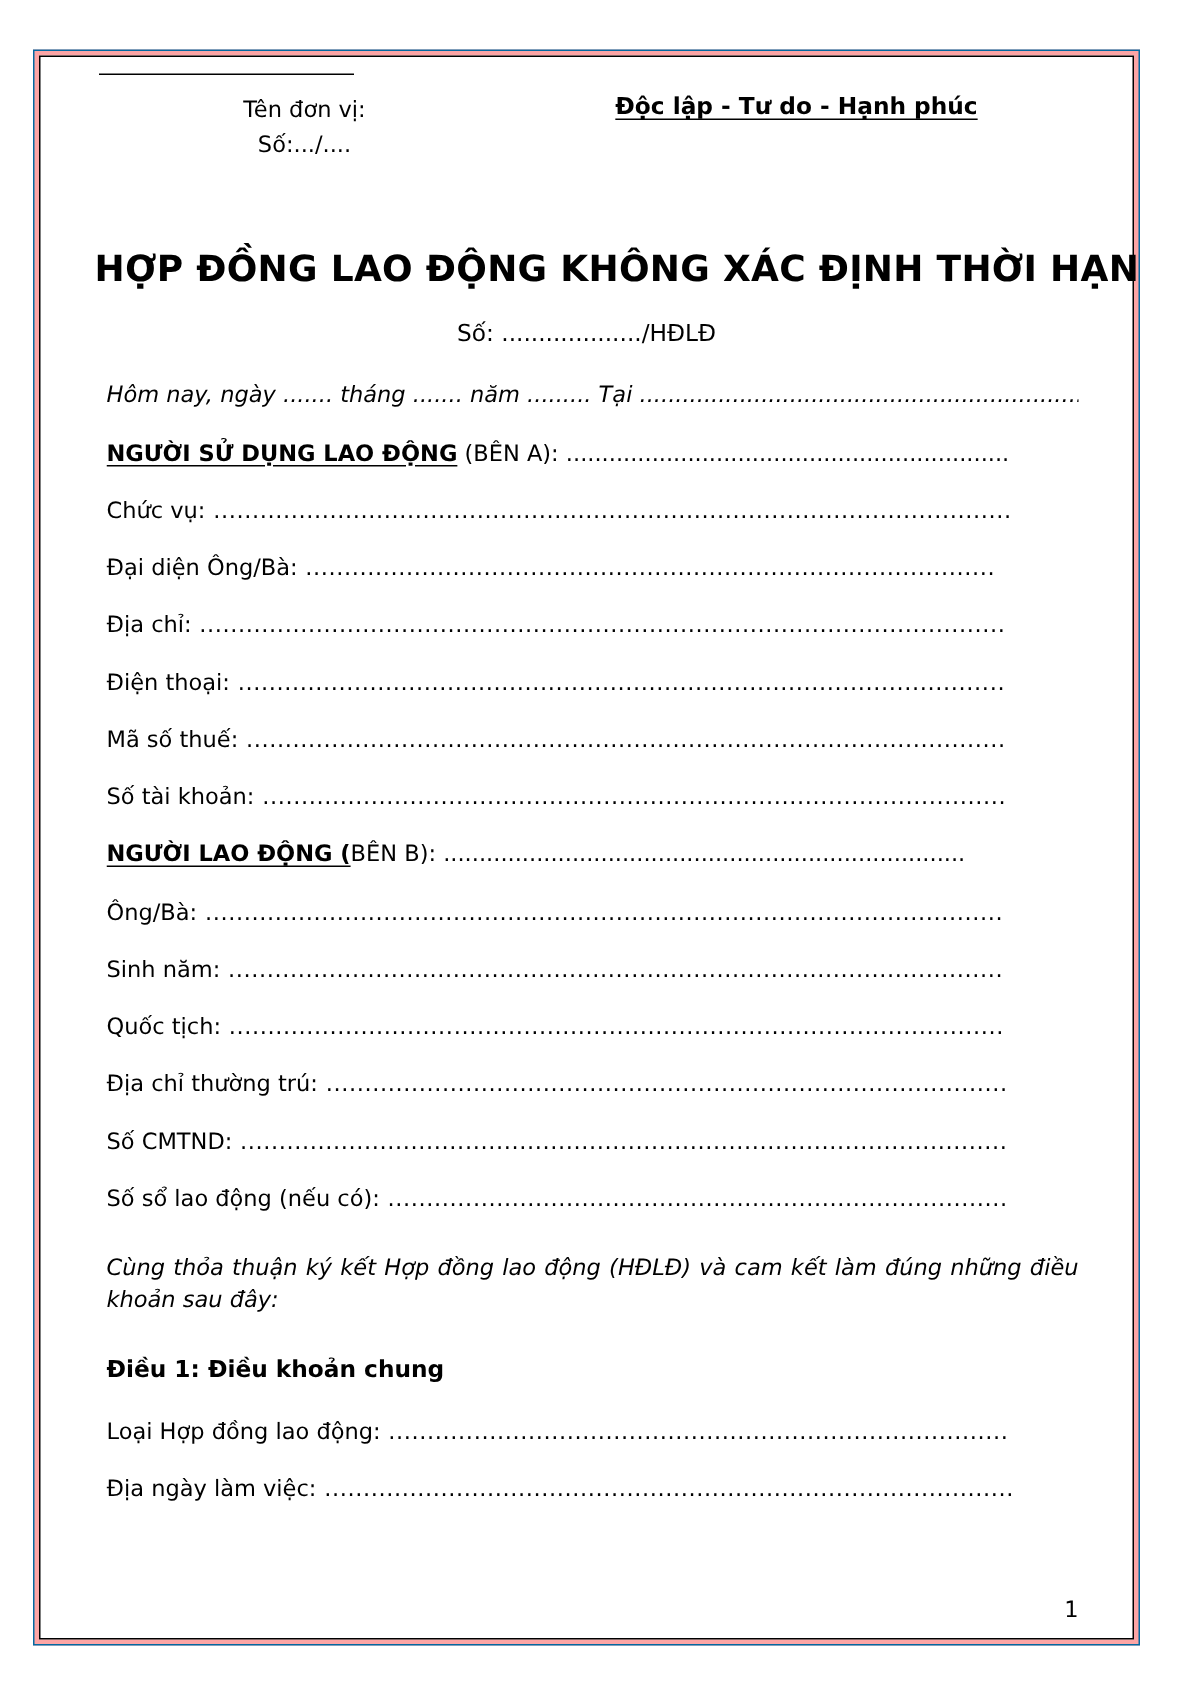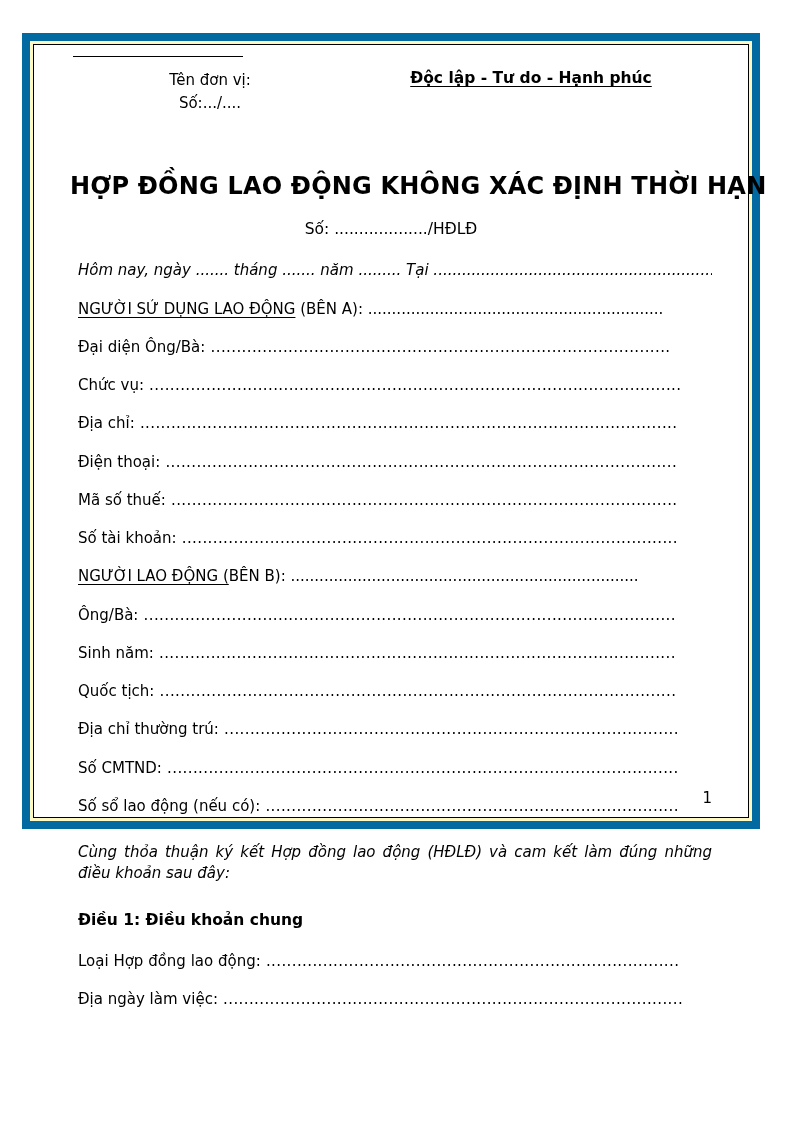--- a/index.html
+++ b/index.html
@@ -15,24 +15,24 @@
     color: #000000;
     overflow: hidden;
   }
 
   
   .page-frame {
     position: absolute;
     left: 22px;
     top: 33px;
     width: 738px;
-    height: 796px;
+    height: 1064px;
     box-sizing: border-box;
-    border: 8px solid #0369a1;
-    background: #fef9c3;
+    border: 1px solid #0369a1;
+    background: #fca5a5;
   }
   .page-frame-inner {
     position: absolute;
     left: 3px;
     top: 3px;
     right: 3px;
     bottom: 3px;
     box-sizing: border-box;
     border: 1px solid #000000;
     background: #ffffff;
@@ -119,21 +119,21 @@
     white-space: nowrap;
     overflow: hidden;
   }
   .line.italic {
     font-style: italic;
   }
   .line .dots {
     letter-spacing: 0.4px;
   }
   .party-head {
-    font-weight: normal;
+    font-weight: bold;
     text-decoration: underline;
     text-underline-offset: 2.5px;
   }
   .party-tail {
     font-weight: normal;
   }
 
   .para {
     font-size: 15px;
     font-style: italic;
@@ -180,24 +180,24 @@
 
       <div class="body-block">
 
         <div class="line italic">Hôm nay, ngày ....... tháng ....... năm ......... Tại ................................................................</div>
 
         <div class="line">
           <span class="party-head">NGƯỜI SỬ DỤNG LAO ĐỘNG</span><span class="party-tail"> (BÊN A): ..............................................................</span>
         </div>
 
         <div class="line">
+          <span>Chức vụ:</span><span class="dots"> .......................................................................................................</span>
+        </div>
+        <div class="line">
           <span>Đại diện Ông/Bà:</span><span class="dots"> .........................................................................................</span>
-        </div>
-        <div class="line">
-          <span>Chức vụ:</span><span class="dots"> .......................................................................................................</span>
         </div>
         <div class="line">
           <span>Địa chỉ:</span><span class="dots"> ........................................................................................................</span>
         </div>
         <div class="line">
           <span>Điện thoại:</span><span class="dots"> ...................................................................................................</span>
         </div>
         <div class="line">
           <span>Mã số thuế:</span><span class="dots"> ..................................................................................................</span>
         </div>

